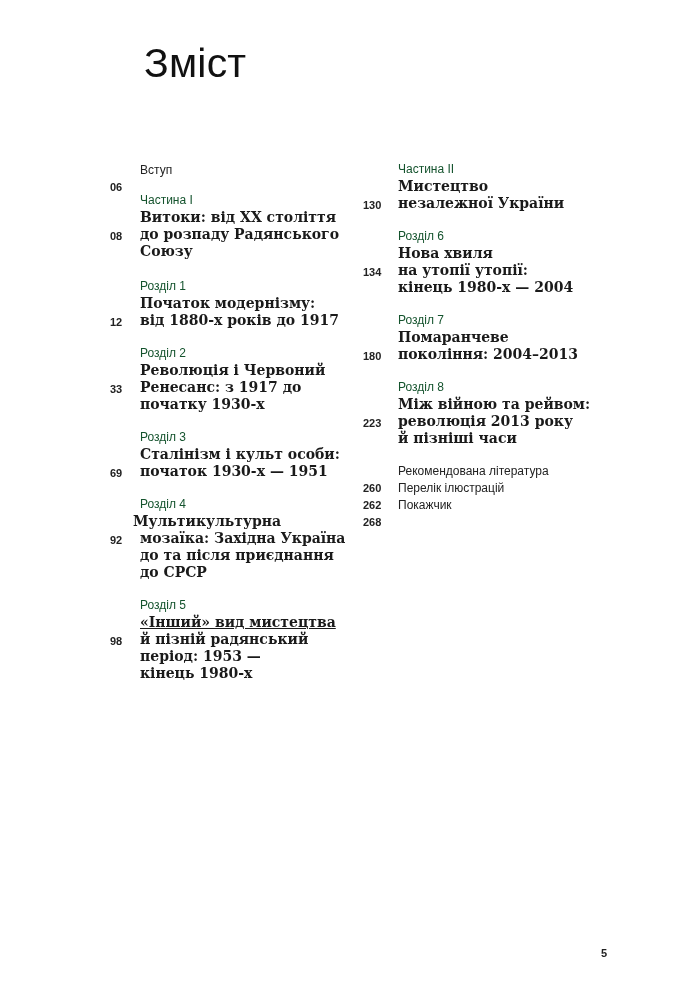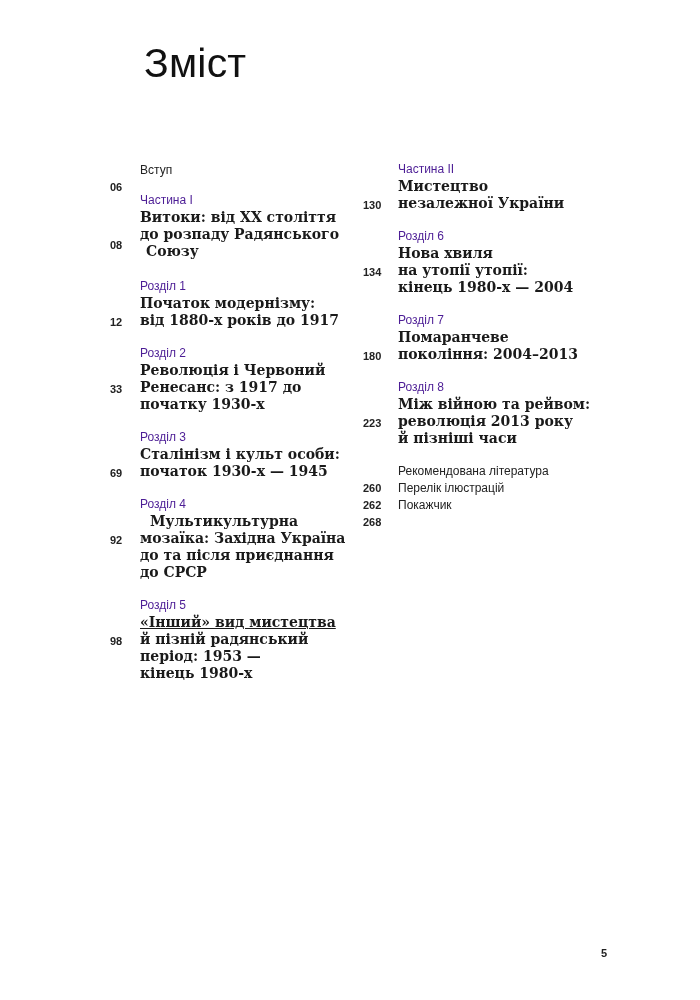--- a/index.html
+++ b/index.html
@@ -1,43 +1,43 @@
 <!DOCTYPE html>
 <html><head>
 <meta charset="utf-8">
 <style>
   html, body { margin:0; padding:0; }
   body { width:700px; height:1000px; background:#ffffff; position:relative; overflow:hidden; color:#1a1a1a; }
   .title { position:absolute; left:144px; top:40px; font-family:"Liberation Sans", sans-serif; font-size:41px; font-weight:400; letter-spacing:0.2px; color:#111; }
   .col { position:absolute; top:0; }
   .entry { position:absolute; left:0; width:240px; }
   .num { position:absolute; left:0; font-family:"Liberation Sans", sans-serif; font-size:11px; font-weight:700; color:#222;margin-top:16px; }
-  .label { position:absolute; font-family:"Liberation Sans", sans-serif; font-size:12px; color:#4c1d95; white-space:nowrap; }
+  .label { position:absolute; font-family:"Liberation Sans", sans-serif; font-size:12px; color:#14532d; white-space:nowrap; }
   .head { position:absolute; font-family:"DejaVu Serif", serif; font-size:14px; font-weight:700; line-height:17px; color:#1a1a1a; white-space:nowrap; }
   .plain { position:absolute; font-family:"Liberation Sans", sans-serif; font-size:12px; color:#222; white-space:nowrap; }
   .pagenum { position:absolute; left:601px; top:947px; font-family:"Liberation Sans", sans-serif; font-size:11px; font-weight:700; color:#222; }
 </style>
 </head>
 <body>
 
 <div class="title">Зміст</div>
 
 <div class="col" style="left:110px;">
 
   <div class="entry" style="top:163px;">
     <span class="num" style="top:2px;">06</span>
     <span class="plain" style="left:30px;top:0;">Вступ</span>
   </div>
 
   <div class="entry" style="top:193px;">
     <span class="label" style="left:30px;top:0;">Частина I</span>
-    <span class="num" style="top:30px;">08</span>
+    <span class="num" style="top:21px;">08</span>
     <span class="head" style="left:30px;top:16px;">Витоки: від ХХ століття</span>
     <span class="head" style="left:30px;top:33px;">до розпаду Радянського</span>
-    <span class="head" style="left:36px;top:50px;">Союзу</span>
+    <span class="head" style="left:30px;top:50px;">Союзу</span>
   </div>
 
   <div class="entry" style="top:279px;">
     <span class="label" style="left:30px;top:0;">Розділ 1</span>
     <span class="num" style="top:21px;">12</span>
     <span class="head" style="left:30px;top:16px;">Початок модернізму:</span>
     <span class="head" style="left:30px;top:33px;">від 1880-х років до 1917</span>
   </div>
 
   <div class="entry" style="top:346px;">
@@ -45,27 +45,27 @@
     <span class="num" style="top:21px;">33</span>
     <span class="head" style="left:30px;top:16px;">Революція і Червоний</span>
     <span class="head" style="left:30px;top:33px;">Ренесанс: з 1917 до</span>
     <span class="head" style="left:30px;top:50px;">початку 1930-х</span>
   </div>
 
   <div class="entry" style="top:430px;">
     <span class="label" style="left:30px;top:0;">Розділ 3</span>
     <span class="num" style="top:21px;">69</span>
     <span class="head" style="left:30px;top:16px;">Сталінізм і культ особи:</span>
-    <span class="head" style="left:30px;top:33px;">початок 1930-х — 1945</span>
+    <span class="head" style="left:30px;top:33px;">початок 1930-х — 1951</span>
   </div>
 
   <div class="entry" style="top:497px;">
     <span class="label" style="left:30px;top:0;">Розділ 4</span>
     <span class="num" style="top:21px;">92</span>
-    <span class="head" style="left:40px;top:16px;">Мультикультурна</span>
+    <span class="head" style="left:23px;top:16px;">Мультикультурна</span>
     <span class="head" style="left:30px;top:33px;">мозаїка: Західна Україна</span>
     <span class="head" style="left:30px;top:50px;">до та після приєднання</span>
     <span class="head" style="left:30px;top:67px;">до СРСР</span>
   </div>
 
   <div class="entry" style="top:598px;">
     <span class="label" style="left:30px;top:0;">Розділ 5</span>
     <span class="num" style="top:21px;">98</span>
     <span class="head" style="left:30px;top:16px;text-decoration:underline;">«Інший» вид мистецтва</span>
     <span class="head" style="left:30px;top:33px;">й пізній радянський</span>

